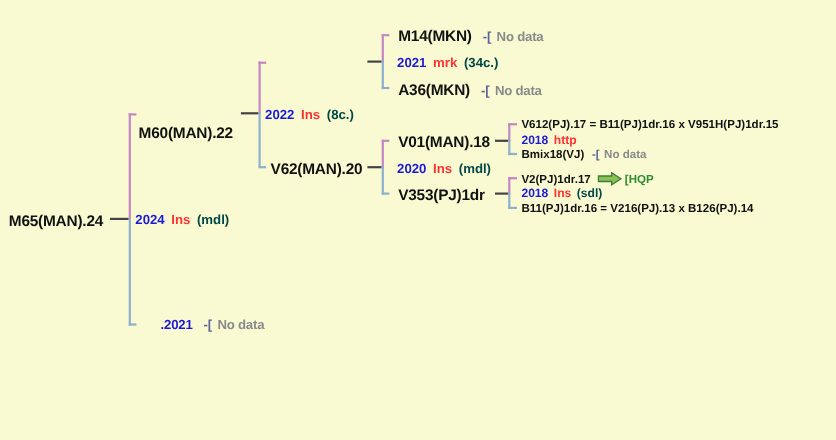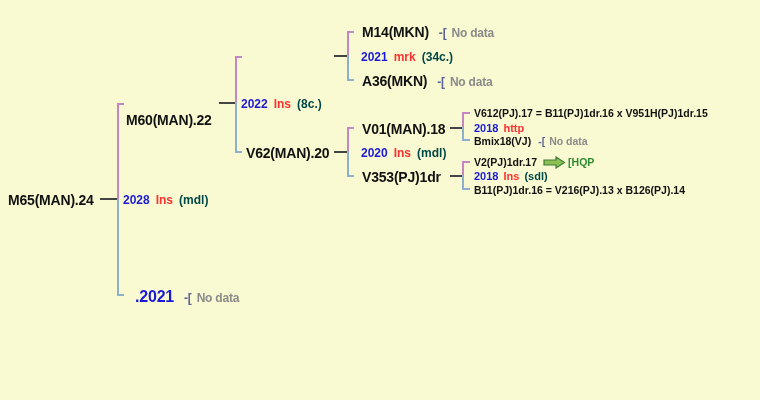--- a/index.html
+++ b/index.html
@@ -20,21 +20,21 @@
   .mar{font-size:12px;gap:6px}
   .mar-sm{font-size:11px;gap:5px}
   .leaf{font-size:10.5px;color:var(--node-black,#111)}
   .yr{color:var(--year-blue,#1A1AD6)}
   .code{color:var(--code-red,#FF3030)}
   .note{color:var(--note-teal,#004848)}
   .nd-bracket{color:var(--bracket-blue-gray,#5C6399);font-size:12px;margin-left:10px}
   .nd{color:var(--no-data-gray,#8A8A8A);font-size:12px;margin-left:5px}
   .leaf .nd-bracket{font-size:10.5px;margin-left:7px}
   .leaf .nd{font-size:10.5px;margin-left:4px}
-  .b166-year{color:var(--year-blue,#1A1AD6);font-size:16px;margin-left:9px}
+  .b166-year{color:var(--year-blue,#1A1AD6);font-size:12px;margin-left:20px}
   .hqp{color:var(--hqp-green,#2F8B2F);margin-left:2px}
   .arrow{align-self:center;margin-left:6px}
   .arrow polygon{fill:var(--arrow-fill,#8CC152);stroke:var(--arrow-stroke,#3E7C3E);stroke-width:1.2}
   .footer{position:absolute;left:8px;top:377px;font-size:10.5px;font-weight:bold;color:var(--footer-gray,#777)}
 </style>
 </head>
 <body>
 
 <div class="canvas">
 
@@ -71,21 +71,21 @@
   <div class="line h conn" style="left:450px;top:175px;width:12px"></div>
   <div class="line v sire" style="left:462px;top:161px;height:16px"></div>
   <div class="line v dam" style="left:462px;top:175px;height:15px"></div>
   <div class="line h sire" style="left:462px;top:161px;width:8px"></div>
   <div class="line h dam" style="left:462px;top:188px;width:8px"></div>
 
   <div class="row node-lg" style="left:8px;top:192px">
     <span>M65(MAN).24</span>
   </div>
   <div class="row mar" style="left:123px;top:193px">
-    <span class="yr">2028</span>
+    <span class="yr">2024</span>
     <span class="code">Ins</span>
     <span class="note">(mdl)</span>
   </div>
 
   <div class="row node-lg" style="left:126px;top:112px">
     <span>M60(MAN).22</span>
   </div>
   <div class="row mar" style="left:241px;top:97px">
     <span class="yr">2022</span>
     <span class="code">Ins</span>
@@ -145,21 +145,21 @@
   <div class="row leaf" style="left:474px;top:107px">
     <span>V612(PJ).17 = B11(PJ)1dr.16 x V951H(PJ)1dr.15</span>
   </div>
 
   <div class="row leaf" style="left:474px;top:135px">
     <span>Bmix18(VJ)</span>
     <span class="nd-bracket">-[</span>
     <span class="nd">No data</span>
   </div>
 
-  <div class="row leaf" style="left:474px;top:156px;align-items:flex-start">
+  <div class="row leaf" style="left:474px;top:156px;align-items:center">
     <span>V2(PJ)1dr.17</span>
     <svg class="arrow" width="23" height="13" viewBox="0 0 23 13">
       <polygon points="1,4 13,4 13,1 21.5,6.5 13,12 13,9 1,9"></polygon>
     </svg>
     <span class="hqp">[HQP</span>
   </div>
 
   <div class="row leaf" style="left:474px;top:184px">
     <span>B11(PJ)1dr.16 = V216(PJ).13 x B126(PJ).14</span>
   </div>

